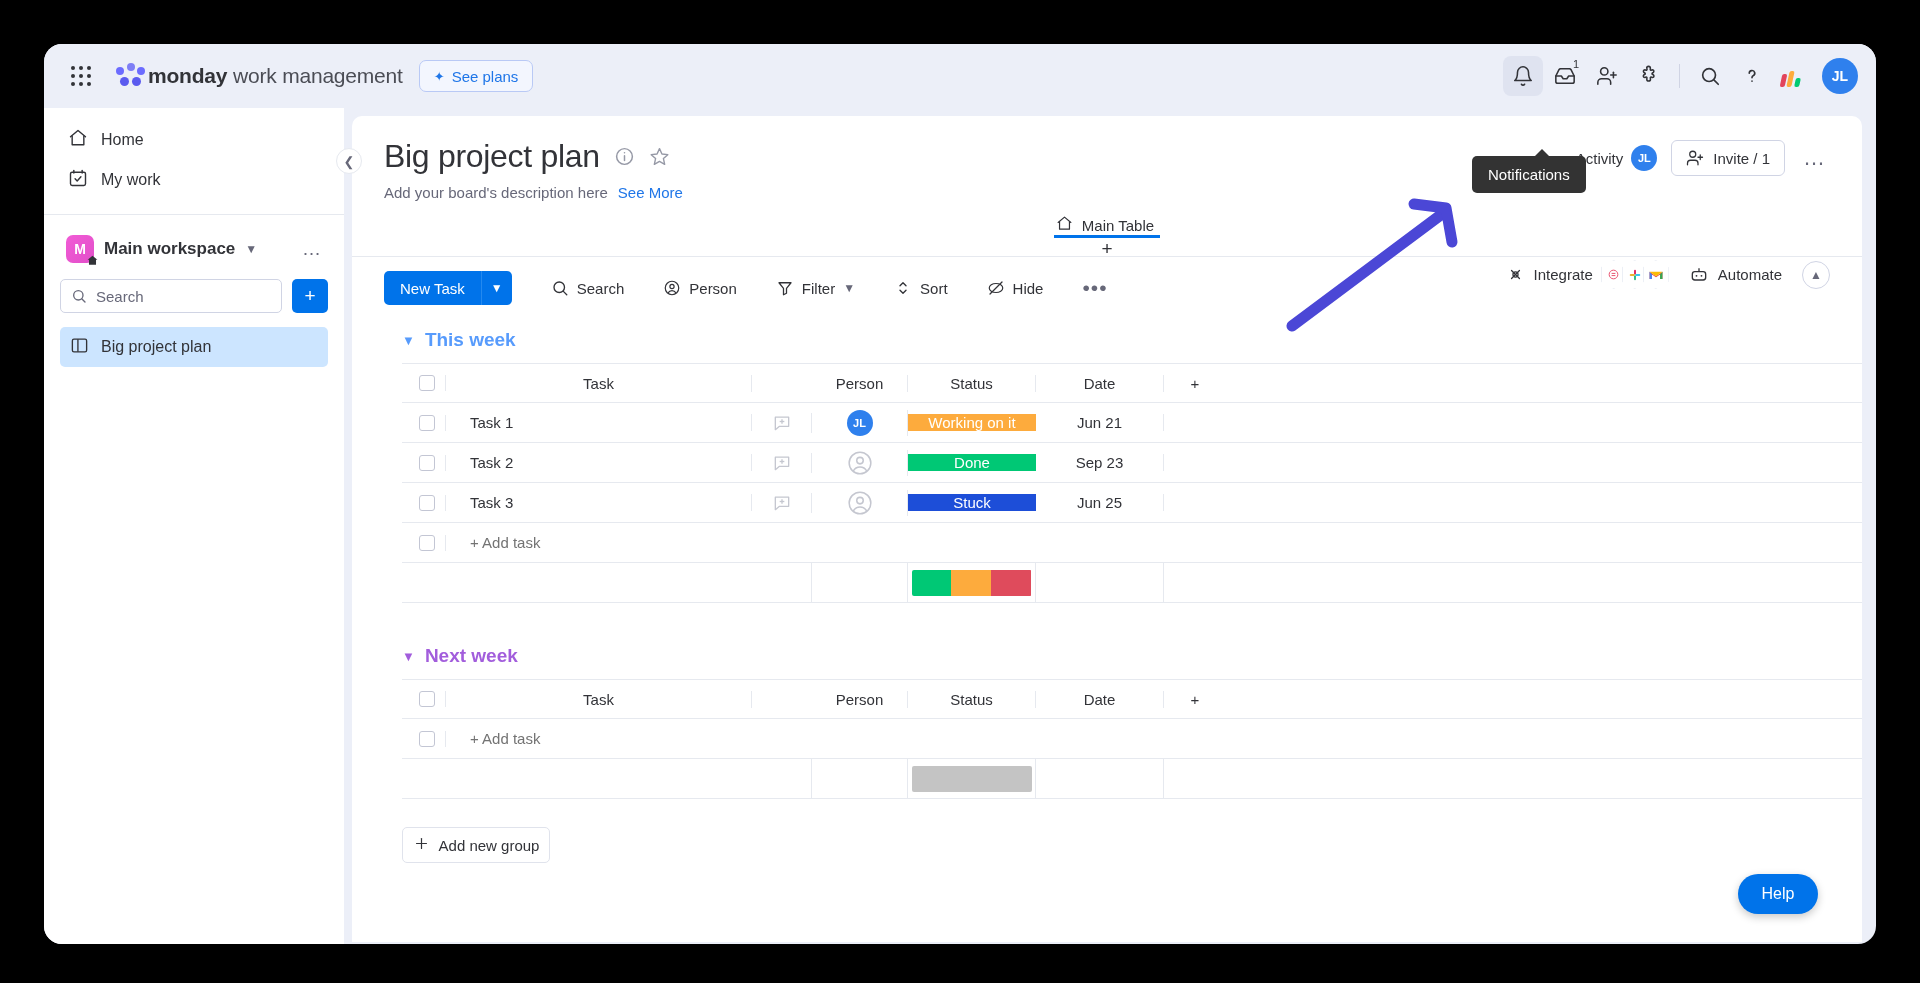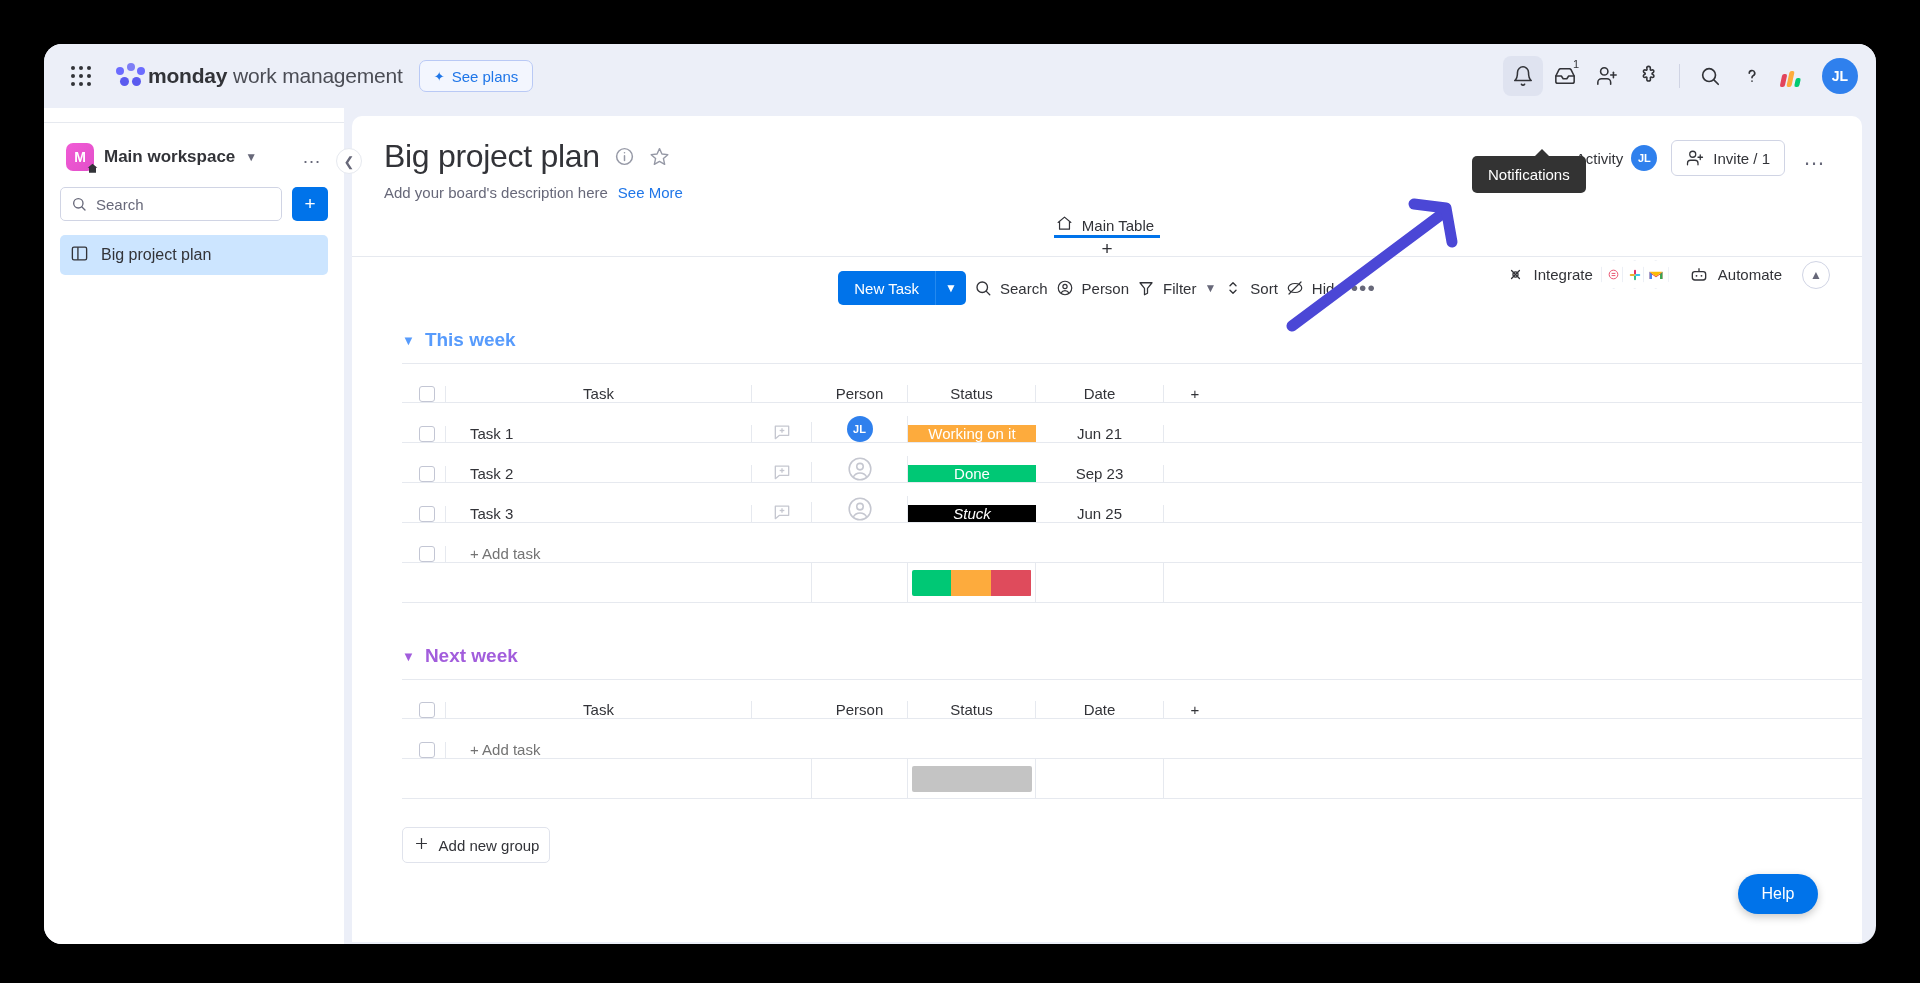--- a/index.html
+++ b/index.html
@@ -192,21 +192,21 @@
     clip-path: polygon(50% 0%, 100% 25%, 100% 75%, 50% 100%, 0% 75%, 0% 25%);
     display:flex; align-items:center; justify-content:center;
     box-shadow: 0 0 0 1px #eceff5 inset;
   }
   .collapse-btn {
     width: 28px; height: 28px; border-radius: 50%; border: 1px solid #d0d4e4;
     display:flex;align-items:center;justify-content:center;color:#676879;font-size:12px;cursor:pointer;
   }
 
   
-  .toolbar { padding: 14px 32px 0 32px; display: flex; align-items: center; gap: 8px; justify-content: center; }
+  .toolbar { padding: 14px 32px 0 32px; display: flex; align-items: center; gap: 39px; }
   .newtask {
     display: flex; height: 34px; border-radius: 5px; overflow: hidden; cursor: pointer;
     background: #0073ea;
   }
   .newtask .lbl { padding: 0 16px; color:#fff; font-size:15px; display:flex;align-items:center; }
   .newtask .sp { width:1px; background:#2489ef; }
   .newtask .car { width:30px; display:flex;align-items:center;justify-content:center;color:#fff;font-size:12px;}
   .tb-item { display:flex; align-items:center; gap:8px; font-size:15px; color:#323338; cursor:pointer; }
   .tb-dots { font-size: 21px; color:#676879; letter-spacing:1px; cursor:pointer; }
 
@@ -216,21 +216,21 @@
   .group-title {
     display:flex; align-items:center; gap:10px;
     padding-left: 50px; font-size: 19px; font-weight: 700; cursor: pointer;
   }
   .group-title .chev { font-size: 13px; font-weight: 400; }
   .g-blue { color: #579bfc; }
   .g-purple { color: #a25ddc; }
 
   .table-wrap { margin-top: 12px; padding-left: 50px; }
   .grow {
-    display: flex; align-items: flex-end; height: 40px;
+    display: flex; align-items: center; height: 40px;
     border-bottom: 1px solid #e6e9ef;
     position: relative; background: #fff;
   }
   .gbar { width: 6px; flex: 0 0 6px; }
   .gbar.blue { background: #579bfc; }
   .gbar.purple { background: #a25ddc; }
   .gbar.pale-blue { background: #cfe2ff; }
   .gbar.pale-purple { background: #e5d4f5; }
   .cell {
     display:flex; align-items:center; justify-content:center;
@@ -244,21 +244,21 @@
   .c-chat { width: 60px; flex: 0 0 60px; color: #c5c7d0; }
   .c-person { width: 96px; flex: 0 0 96px; }
   .c-status { width: 128px; flex: 0 0 128px; color:#fff; border-right:none; }
   .c-date { width: 128px; flex: 0 0 128px; }
   .c-plus { width: 62px; flex: 0 0 62px; color:#676879; font-size:19px; border-right:none; cursor:pointer;}
   .c-rest { flex: 1; border-right: none; }
   .hdr .cell, .hdr .c-check { background: #fff; font-size: 15px; color:#323338; }
   .hdr { border-bottom: 1px solid #e6e9ef; border-top: 1px solid #e6e9ef; }
   .st-working { background: #fdab3d; }
   .st-done { background: #00c875; }
-  .st-stuck { background: #000000; font-style: italic; }
+  .st-stuck { background: #1d4ed8; }
   .avatar-sm { width:26px;height:26px;border-radius:50%;background:#2f80ed;color:#fff;font-size:11px;font-weight:600;
                display:flex;align-items:center;justify-content:center;}
   .add-task { color:#737373; font-size:15px; }
   .addrow { height: 40px; }
   .summary {
     display: flex; height: 40px; border-bottom: 1px solid #e6e9ef; background: #fff;
   }
   .sum-spacer { border-right: 1px solid #e6e9ef; }
   .sum-bar { width: 120px; height: 26px; align-self:center; display:flex; border-radius:2px; overflow:hidden; }
   .sum-bar i { display:block; height:100%; }
@@ -372,20 +372,42 @@
               <i class="r"></i>
               <i class="y"></i>
               <i class="g"></i>
             </div>
       </div>
       <div class="avatar-jl">JL</div>
     </div>
   </div>
 
   <div class="sidebar">
+    <div class="side-top">
+      <div class="side-item">
+        <span>
+          <svg width="20" height="20" viewBox="0 0 24 24" fill="none" stroke="#323338" stroke-width="1.7" stroke-linecap="round" stroke-linejoin="round">
+                <path d="M3 10.5 12 3l9 7.5"></path>
+                <path d="M5 9.5V20h14V9.5"></path>
+              </svg>
+        </span>
+        <span>Home</span>
+      </div>
+      <div class="side-item">
+        <span>
+          <svg width="20" height="20" viewBox="0 0 24 24" fill="none" stroke="#323338" stroke-width="1.7" stroke-linecap="round" stroke-linejoin="round">
+                <rect x="3" y="5" width="18" height="16" rx="2"></rect>
+                <line x1="7" y1="3" x2="7" y2="6"></line>
+                <line x1="17" y1="3" x2="17" y2="6"></line>
+                <polyline points="8.5 13 11 15.5 15.5 10.5"></polyline>
+              </svg>
+        </span>
+        <span>My work</span>
+      </div>
+    </div>
     <div class="side-sep"></div>
 
     <div class="ws-row">
       <div class="ws-avatar">
         <span>M</span>
         <span class="ws-home">
           <svg width="13" height="13" viewBox="0 0 24 24" fill="#323338">
                 <path d="M12 3 3 10.5h2.5V20h13V10.5H21z"></path>
               </svg>
         </span>

